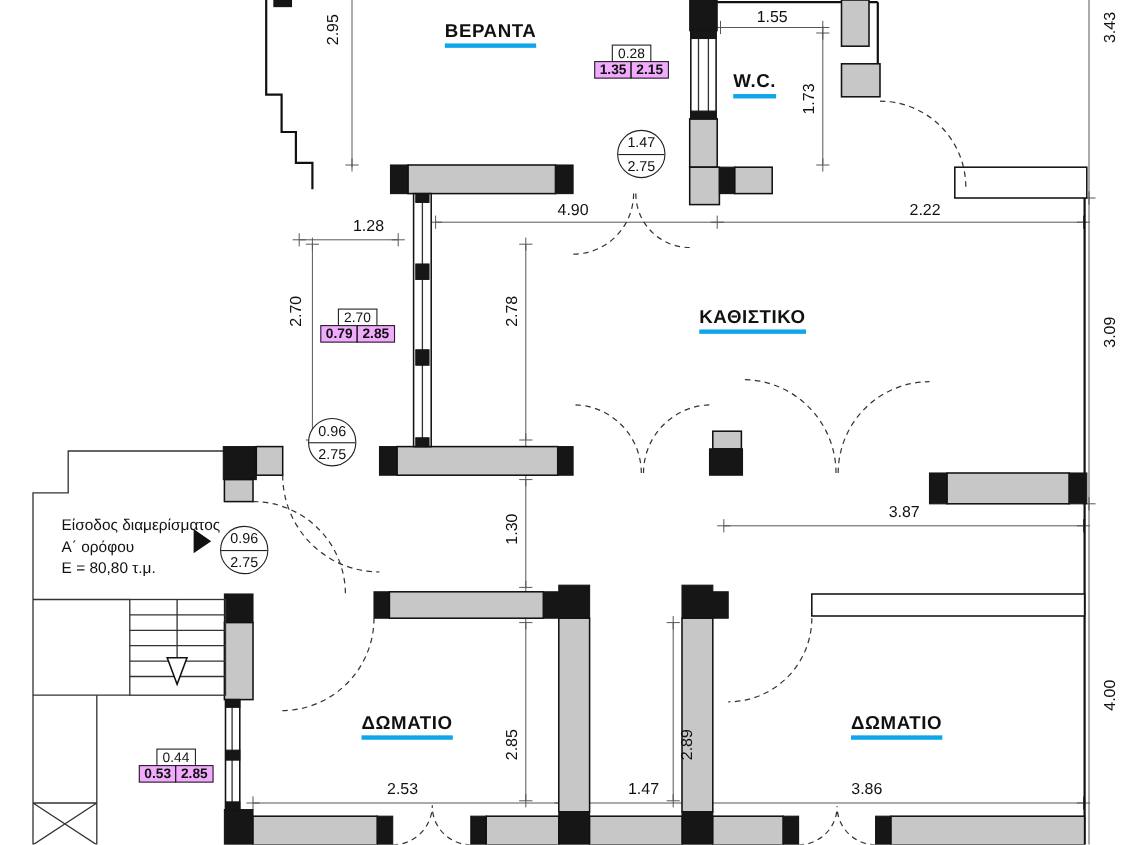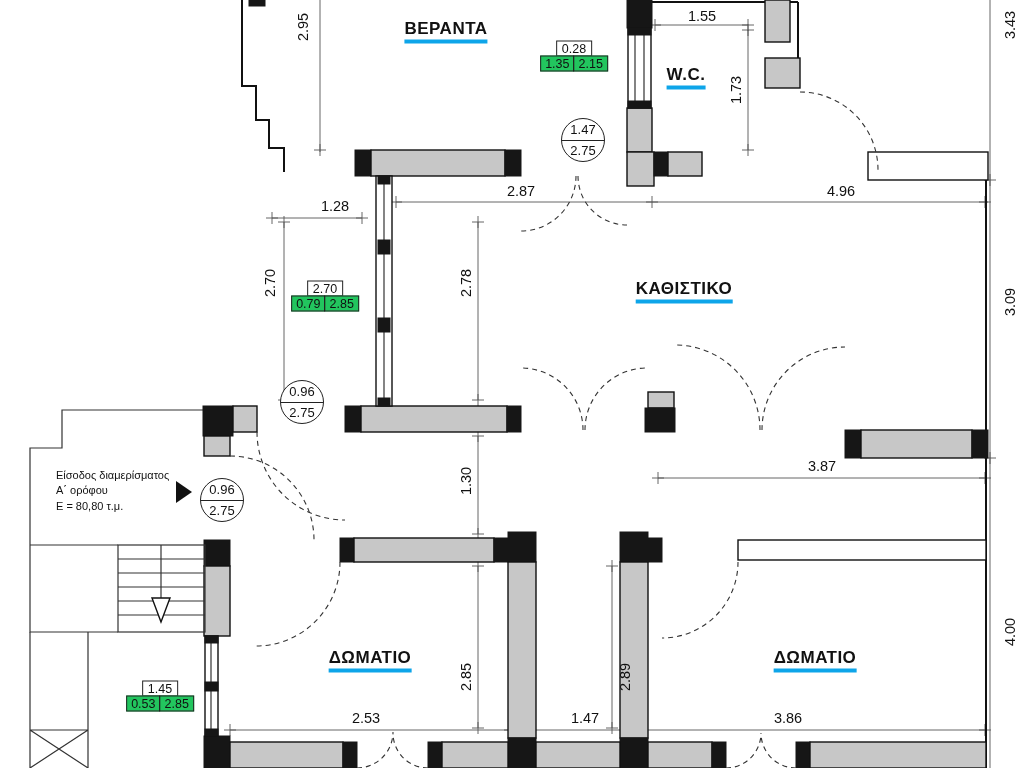--- a/index.html
+++ b/index.html
@@ -21,24 +21,24 @@
         letter-spacing:.5px;border-bottom:4px solid #0ea5e9;padding-bottom:1px;white-space:nowrap;}
   .ctag{position:absolute;width:44px;height:44px;margin:-22px 0 0 -22px;border:1.5px solid #222;
         border-radius:50%;background:#fff;display:flex;flex-direction:column;align-items:center;
         font-size:13px;box-sizing:border-box;}
   .ctag .ct-top{flex:1;display:flex;align-items:center;justify-content:center;width:100%;
         border-bottom:1px solid #222;}
   .ctag .ct-bot{flex:1;display:flex;align-items:center;justify-content:center;width:100%;text-align:right;}
   .wtag{position:absolute;transform:translate(-50%,-50%);font-size:12.5px;text-align:center;}
   .wtag .wt-top{display:block;border:1px solid #222;width:fit-content;margin:0 auto;
         padding:0 5px;background:#fff;}
-  .wtag .wt-row{display:flex;margin-top:-1px;background:#22c55e;}
+  .wtag .wt-row{display:flex;margin-top:-1px;background:#f0abfc;font-weight:bold;}
   .wtag .wt-row span{border:1px solid #222;padding:0 4px;}
   .wtag .wt-row span + span{margin-left:-1px;}
-  .enote{position:absolute;font-size:11px;line-height:1.4;white-space:nowrap;}
+  .enote{position:absolute;font-size:14px;line-height:1.4;white-space:nowrap;}
 </style>
 </head>
 <body>
 
 <div id="plan">
 
   <svg width="1024" height="768" viewBox="0 0 1024 768">
 
     <g>
       <path class="dl" d="M320 0 V152 M396 202 H988 M272 218 H362 M284 222 V400 M478 222 V400
@@ -179,22 +179,22 @@
   <div class="room" style="left:446px;top:31px">ΒΕΡΑΝΤΑ</div>
   <div class="room" style="left:686px;top:77px">W.C.</div>
   <div class="room" style="left:684px;top:291px">ΚΑΘΙΣΤΙΚΟ</div>
   <div class="room" style="left:370px;top:660px">ΔΩΜΑΤΙΟ</div>
   <div class="room" style="left:815px;top:660px">ΔΩΜΑΤΙΟ</div>
 
   <div class="lbl v" style="left:303px;top:27px">2.95</div>
   <div class="lbl" style="left:702px;top:16px">1.55</div>
   <div class="lbl v" style="left:1010px;top:25px">3.43</div>
   <div class="lbl v" style="left:736px;top:90px">1.73</div>
-  <div class="lbl" style="left:521px;top:191px">2.87</div>
-  <div class="lbl" style="left:841px;top:191px">4.96</div>
+  <div class="lbl" style="left:521px;top:191px">4.90</div>
+  <div class="lbl" style="left:841px;top:191px">2.22</div>
   <div class="lbl" style="left:335px;top:206px">1.28</div>
   <div class="lbl v" style="left:270px;top:283px">2.70</div>
   <div class="lbl v" style="left:466px;top:283px">2.78</div>
   <div class="lbl v" style="left:1010px;top:302px">3.09</div>
   <div class="lbl v" style="left:466px;top:481px">1.30</div>
   <div class="lbl" style="left:822px;top:466px">3.87</div>
   <div class="lbl v" style="left:466px;top:677px">2.85</div>
   <div class="lbl v" style="left:625px;top:677px">2.89</div>
   <div class="lbl v" style="left:1010px;top:632px">4.00</div>
   <div class="lbl" style="left:366px;top:718px">2.53</div>
@@ -222,21 +222,21 @@
     </div>
   </div>
   <div class="wtag" style="left:325px;top:296px">
     <span class="wt-top">2.70</span>
     <div class="wt-row">
       <span>0.79</span>
       <span>2.85</span>
     </div>
   </div>
   <div class="wtag" style="left:160px;top:696px">
-    <span class="wt-top">1.45</span>
+    <span class="wt-top">0.44</span>
     <div class="wt-row">
       <span>0.53</span>
       <span>2.85</span>
     </div>
   </div>
 
   <div class="enote" style="left:56px;top:468px">
     <div>Είσοδος διαμερίσματος</div>
     <div>Α΄ ορόφου</div>
     <div>Ε = 80,80 τ.μ.</div>

